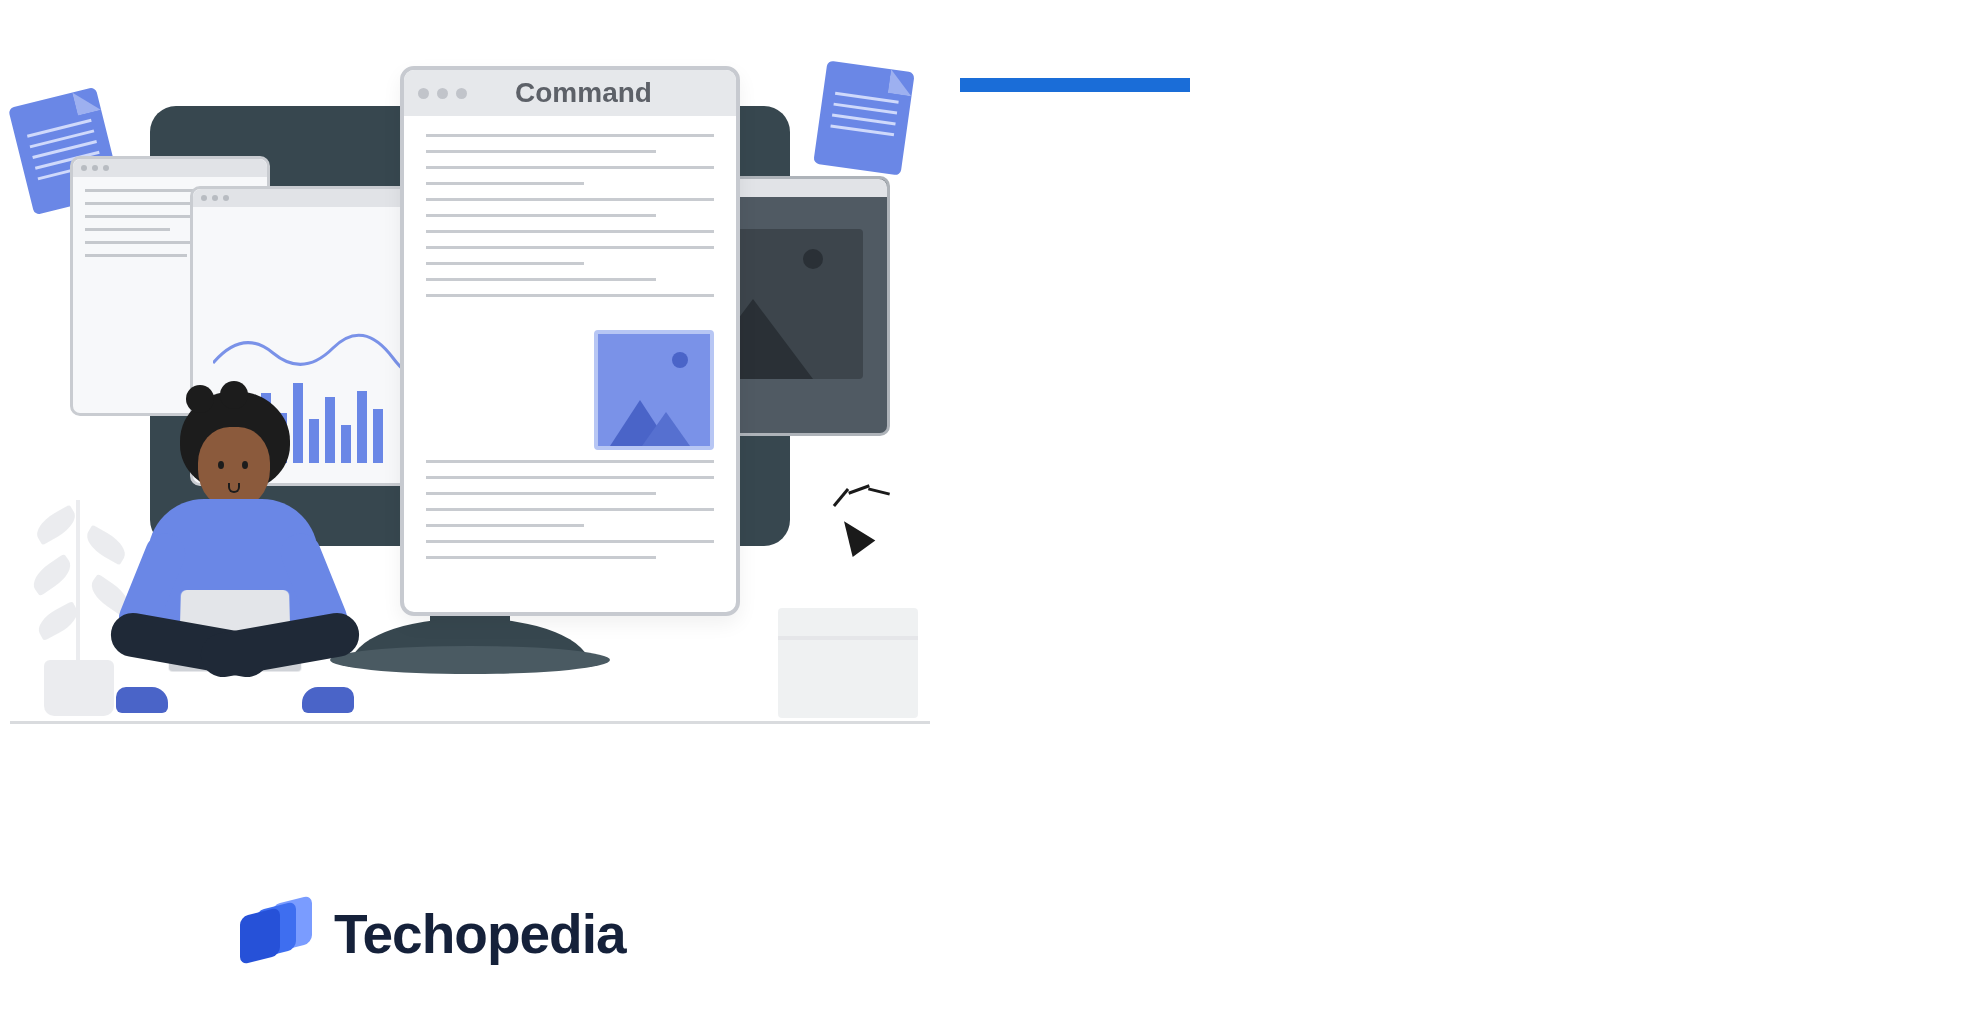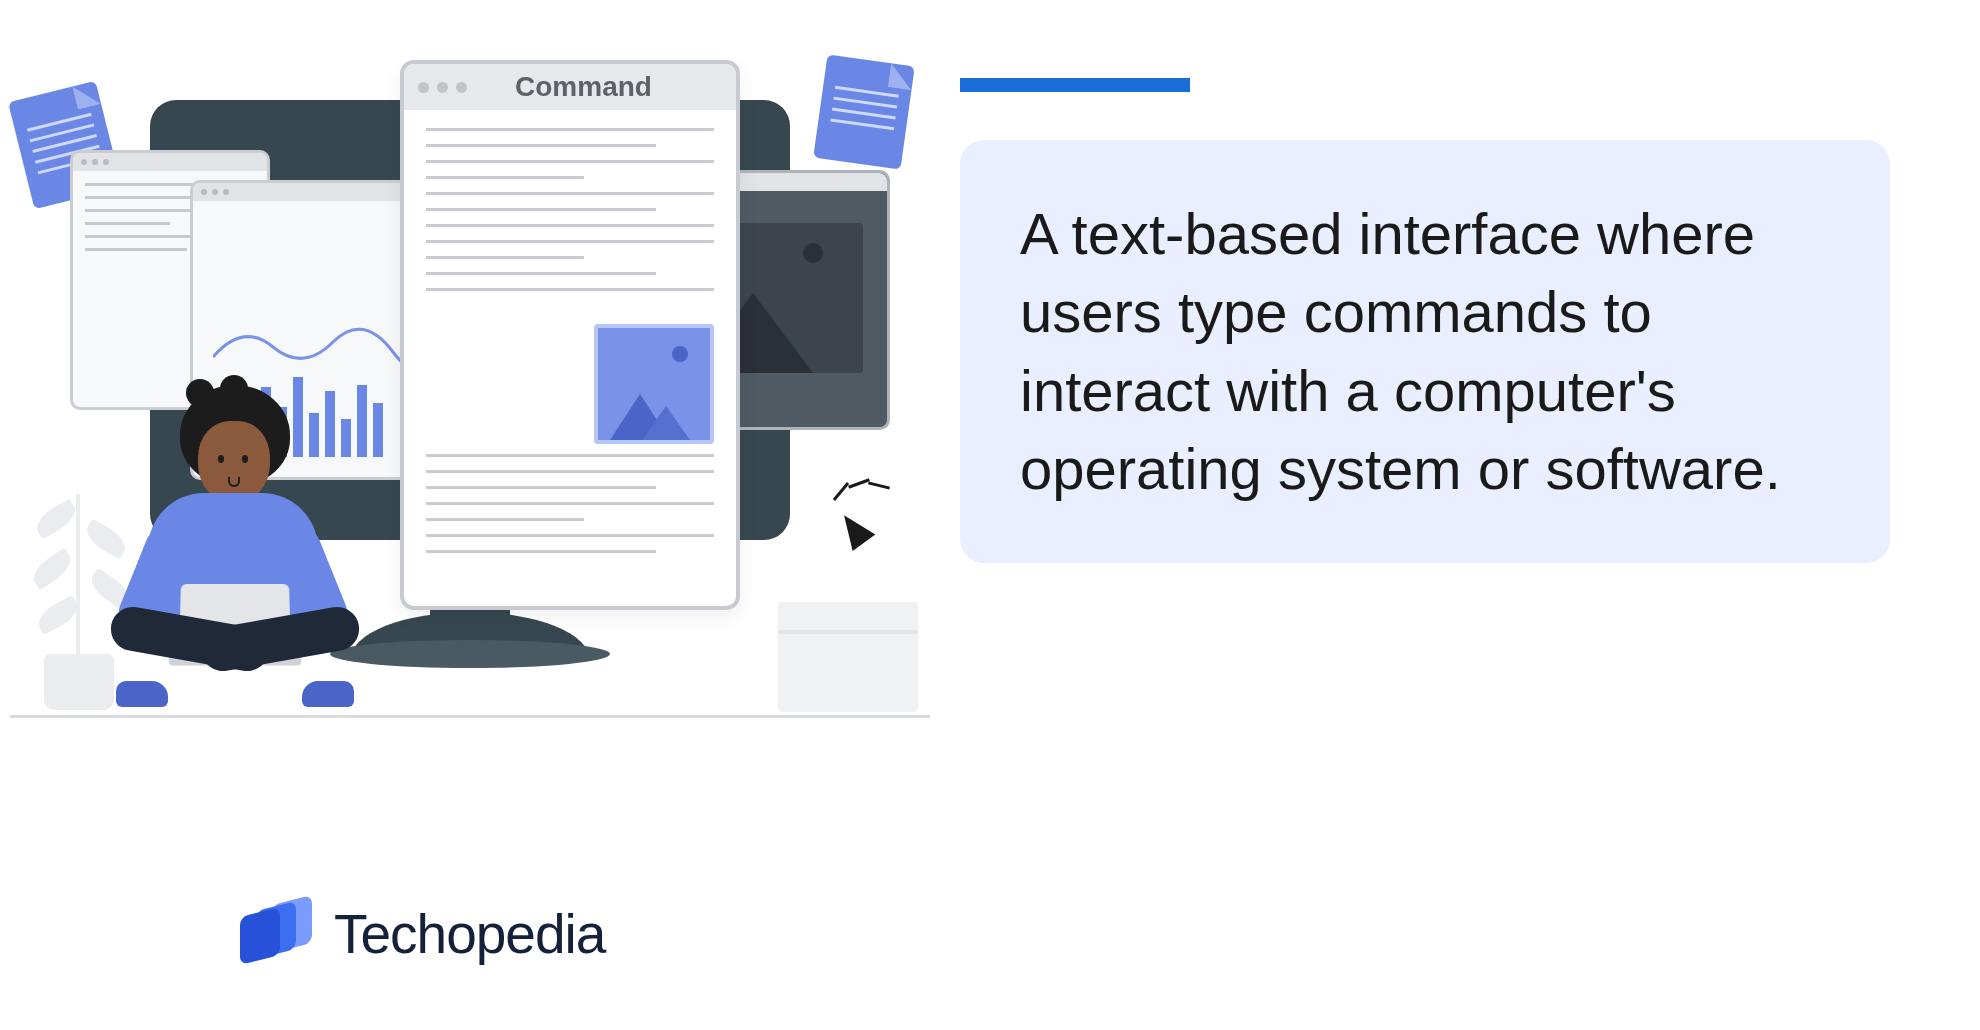--- a/index.html
+++ b/index.html
@@ -43,21 +43,21 @@
     border-radius: 24px;
     padding: 55px 60px;
     font-size: 58px;
     color: #1a1a1a;
     line-height: 1.35;
     font-weight: 400;
   }
   
   .illustration {
     position: absolute;
-    top: 50px;
+    top: 56px;
     left: 10px;
     width: 920px;
     height: 700px;
   }
   
   .monitor {
     position: absolute;
     left: 140px;
     top: 50px;
     width: 640px;
@@ -236,21 +236,21 @@
     left: 240px;
     display: flex;
     align-items: center;
     gap: 22px;
   }
   .brand-logo { width: 72px; height: 72px; position: relative; }
   .chip { position: absolute; width: 40px; height: 48px; border-radius: 8px; transform: skewY(-14deg); }
   .chip.c1 { background: #2651d8; left: 0; top: 14px; }
   .chip.c2 { background: #3e6ef0; left: 16px; top: 8px; }
   .chip.c3 { background: #7a9cff; left: 32px; top: 2px; }
-  .brand-name { font-size: 55px; font-weight: 400; color: #15213a; letter-spacing: -1px; }
+  .brand-name { font-size: 55px; font-weight: 700; color: #15213a; letter-spacing: -1px; }
 </style>
 </head>
 <body>
 
 <div class="left-panel">
   <div class="illustration">
     <div class="plant">
       <div class="stem"></div>
       <div class="leaf" style="bottom:180px;left:20px;transform:rotate(-30deg);"></div>
       <div class="leaf" style="bottom:160px;left:70px;transform:rotate(30deg) scaleX(-1);"></div>
@@ -407,14 +407,13 @@
       <div class="chip c3"></div>
         <div class="chip c2"></div>
         <div class="chip c1"></div>
     </div>
     <div class="brand-name">Techopedia</div>
   </div>
 </div>
 
 <div class="right-panel">
   <div class="underline"></div>
-  <div class="definition-box">A text-based interface where users type commands to interact with a computer's operating system or software.</div>
 </div>
 
 </body></html>

